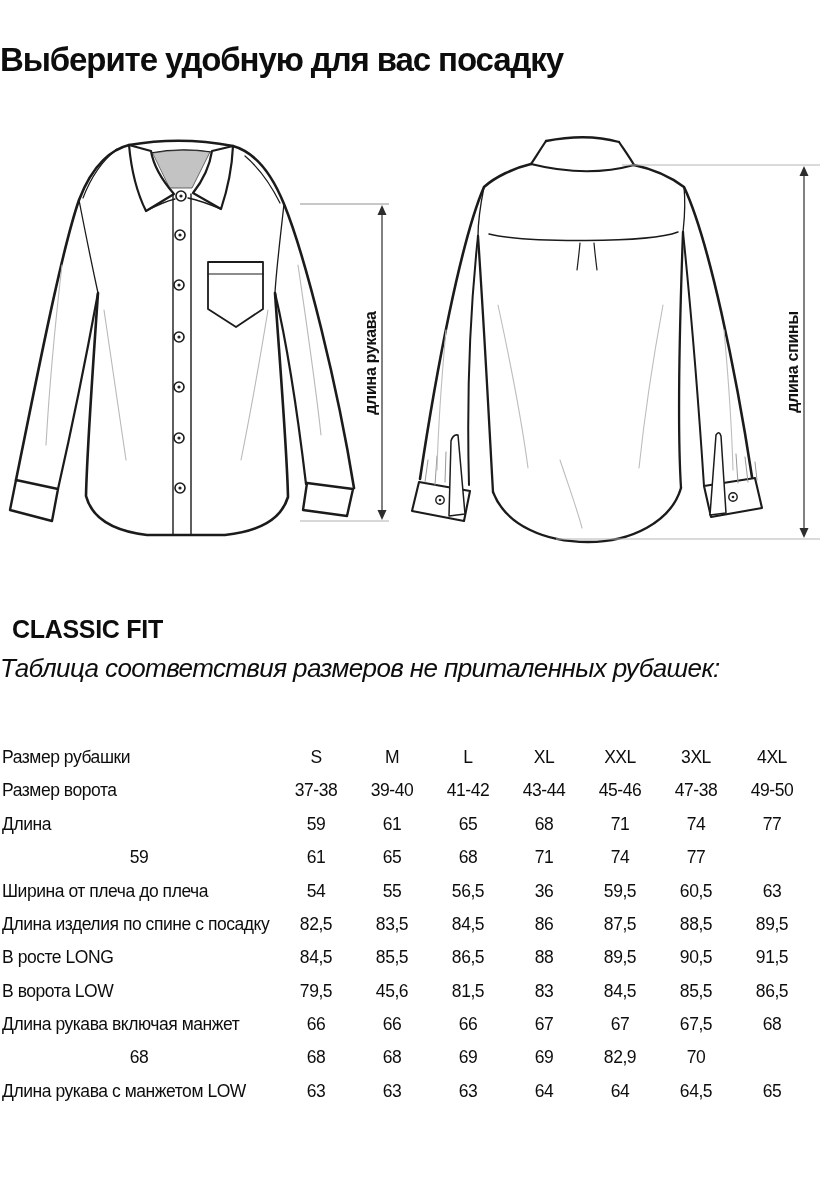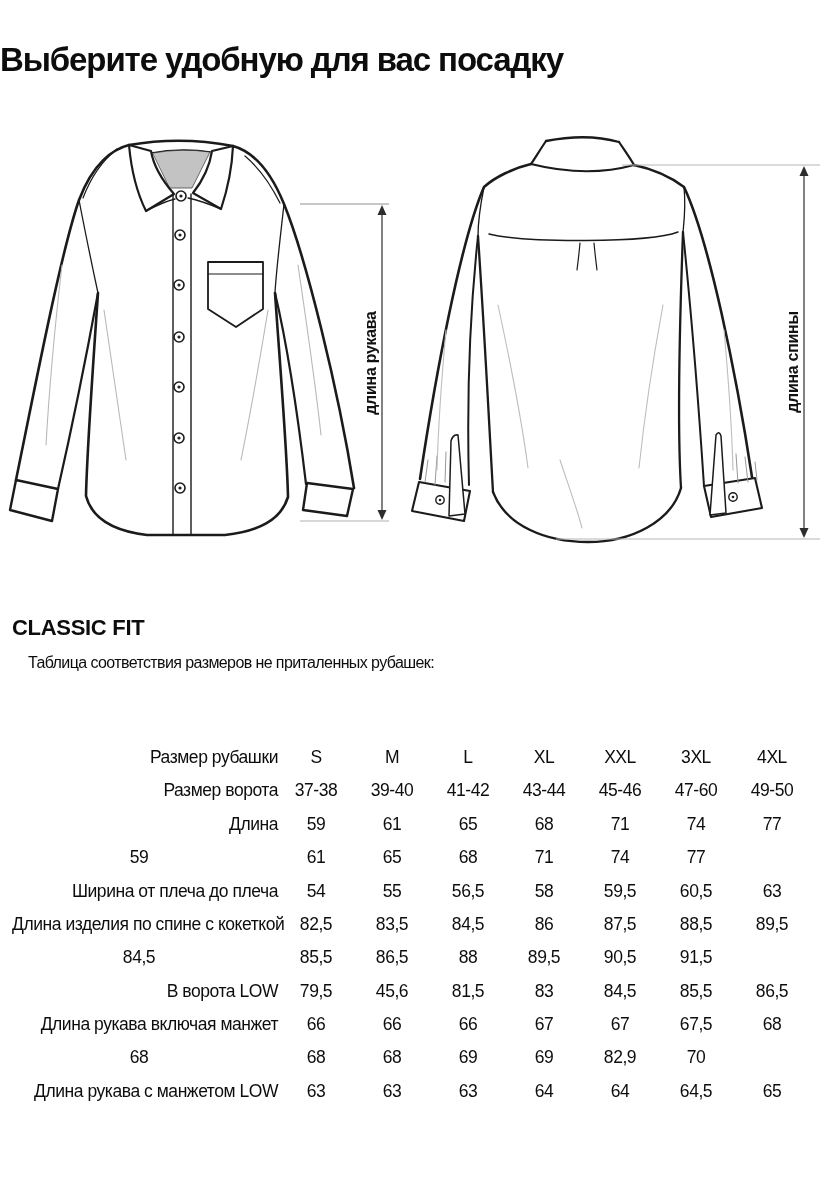--- a/index.html
+++ b/index.html
@@ -5,29 +5,29 @@
   html,body{margin:0;padding:0;background:#ffffff;}
   body{width:825px;height:1200px;font-family:"Liberation Sans",sans-serif;color:#0d0d0d;}
   .page{position:relative;width:825px;height:1200px;overflow:hidden;background:#fff;}
 
   .title{position:absolute;top:42px;left:0;width:825px;
          font-size:33px;font-weight:bold;letter-spacing:-1.1px;line-height:1.1;}
 
   .shirts{position:absolute;top:130px;left:0;}
   .shirts text{font-family:"Liberation Sans",sans-serif;}
 
-  .heading{position:absolute;top:617px;left:12px;font-size:22px;font-weight:bold;
+  .heading{position:absolute;top:617px;left:12px;font-size:25px;font-weight:bold;
            letter-spacing:-0.3px;line-height:1;}
-  .subheading{position:absolute;top:654px;left:28px;font-size:16px;
-              letter-spacing:-0.6px;line-height:1.15;}
+  .subheading{position:absolute;top:654px;left:0;font-size:26px;
+              letter-spacing:-0.6px;line-height:1.15;font-style:italic;}
 
   .size-table{position:absolute;top:741px;left:0;width:825px;}
   .trow{display:grid;grid-template-columns:278px repeat(7,76px);height:33.4px;align-items:center;}
   .tcell{font-size:17.5px;letter-spacing:-0.45px;white-space:nowrap;line-height:1;}
-  .tcell.label{padding-left:12px;text-align:right;}
+  .tcell.label{padding-left:2px;text-align:left;}
   .tcell.val{text-align:center;}
 </style>
 </head>
 <body>
 
 <div class="page">
 
   <div class="title">Выберите удобную для вас посадку</div>
 
   <svg class="shirts" width="825" height="430" viewBox="0 0 825 430">
@@ -174,21 +174,21 @@
       <div class="tcell val">4XL</div>
     </div>
     <div>
         <div class="trow">
           <div class="tcell label">Размер ворота</div>
           <div class="tcell val">37-38</div>
           <div class="tcell val">39-40</div>
           <div class="tcell val">41-42</div>
           <div class="tcell val">43-44</div>
           <div class="tcell val">45-46</div>
-          <div class="tcell val">47-60</div>
+          <div class="tcell val">47-38</div>
           <div class="tcell val">49-50</div>
         </div>
         <div class="trow">
           <div class="tcell label">Длина</div>
           <div class="tcell val">59</div>
           <div class="tcell val">61</div>
           <div class="tcell val">65</div>
           <div class="tcell val">68</div>
           <div class="tcell val">71</div>
           <div class="tcell val">74</div>
@@ -201,36 +201,37 @@
           <div class="tcell val">68</div>
           <div class="tcell val">71</div>
           <div class="tcell val">74</div>
           <div class="tcell val">77</div>
         </div>
         <div class="trow">
           <div class="tcell label">Ширина от плеча до плеча</div>
           <div class="tcell val">54</div>
           <div class="tcell val">55</div>
           <div class="tcell val">56,5</div>
-          <div class="tcell val">58</div>
+          <div class="tcell val">36</div>
           <div class="tcell val">59,5</div>
           <div class="tcell val">60,5</div>
           <div class="tcell val">63</div>
         </div>
         <div class="trow">
-          <div class="tcell label">Длина изделия по спине с кокеткой</div>
+          <div class="tcell label">Длина изделия по спине с посадку</div>
           <div class="tcell val">82,5</div>
           <div class="tcell val">83,5</div>
           <div class="tcell val">84,5</div>
           <div class="tcell val">86</div>
           <div class="tcell val">87,5</div>
           <div class="tcell val">88,5</div>
           <div class="tcell val">89,5</div>
         </div>
         <div class="trow">
+          <div class="tcell label">В росте LONG</div>
           <div class="tcell val">84,5</div>
           <div class="tcell val">85,5</div>
           <div class="tcell val">86,5</div>
           <div class="tcell val">88</div>
           <div class="tcell val">89,5</div>
           <div class="tcell val">90,5</div>
           <div class="tcell val">91,5</div>
         </div>
         <div class="trow">
           <div class="tcell label">В ворота LOW</div>

